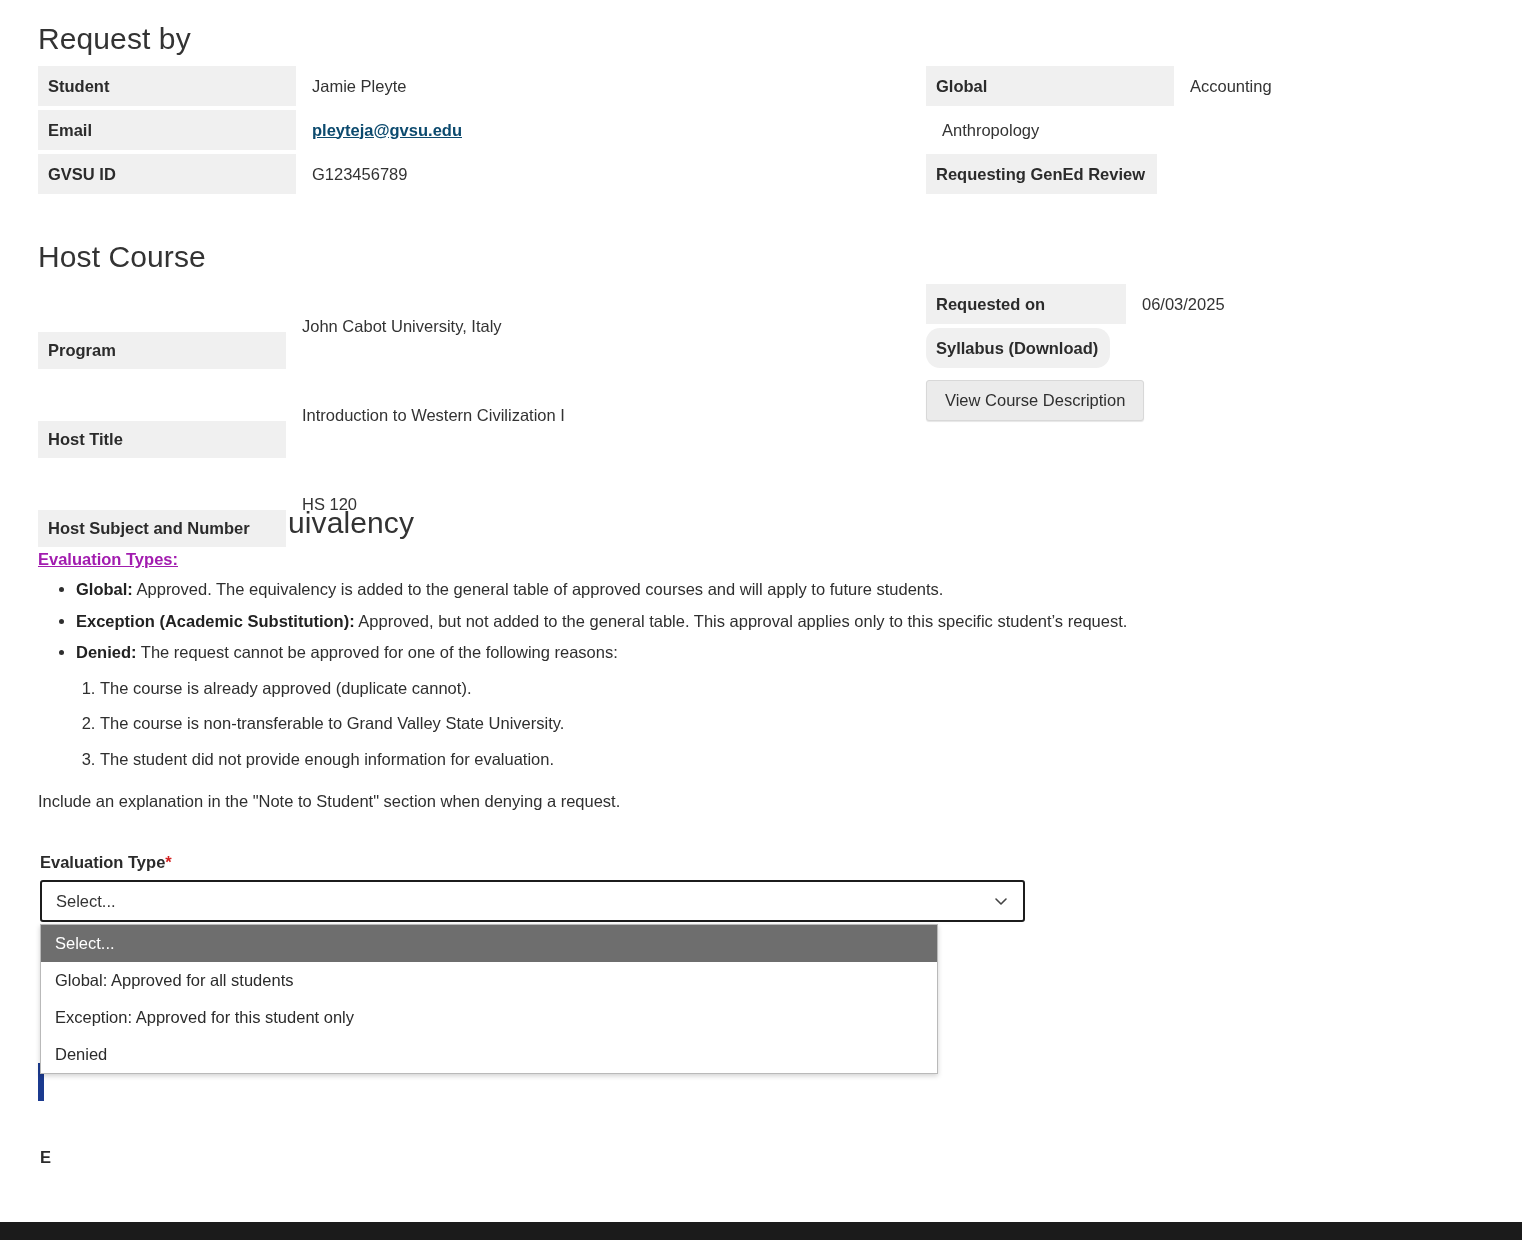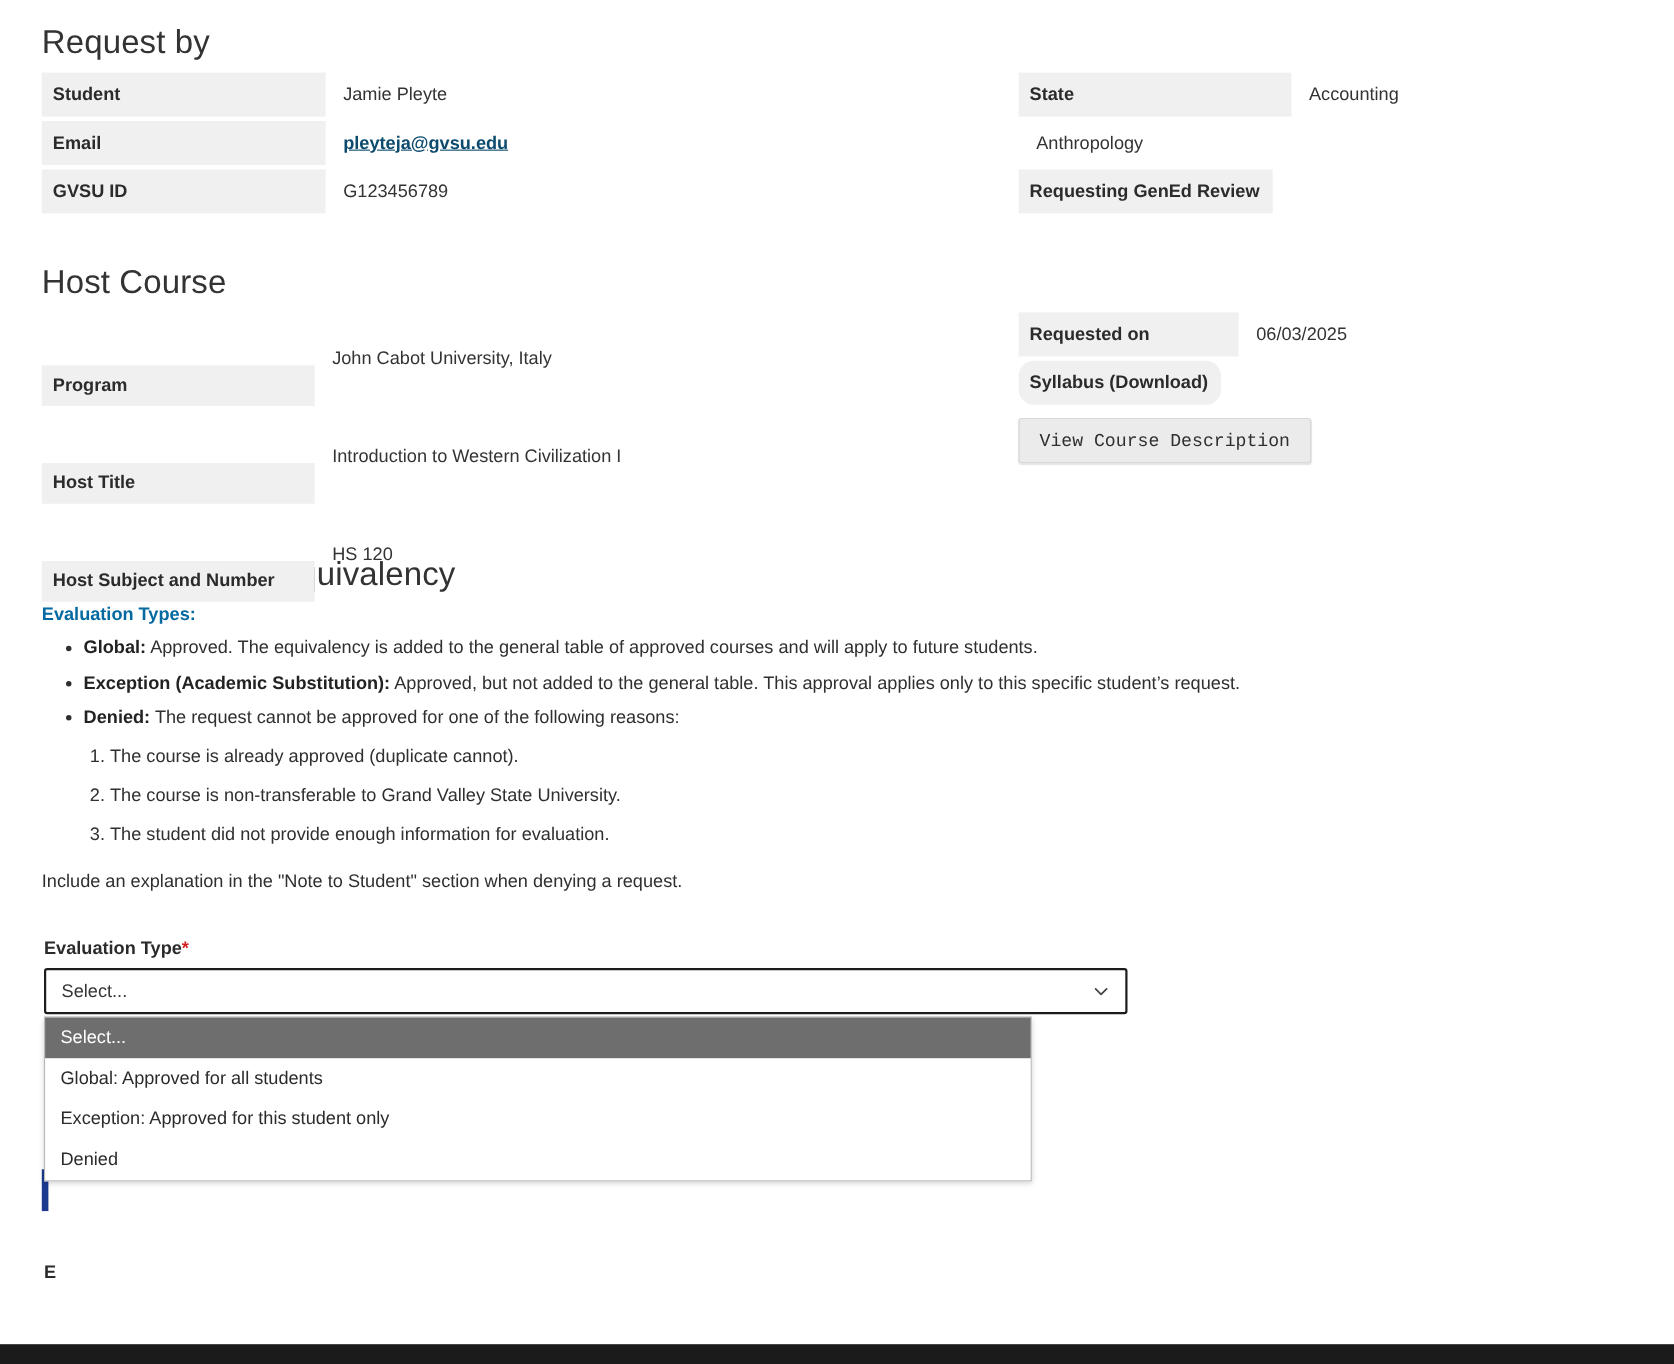--- a/index.html
+++ b/index.html
@@ -88,31 +88,32 @@
 
   .btn-view {
     margin-top: 8px;
     margin-left: 0px;
     background: #ebebeb;
     border: 1px solid #d8d8d8;
     border-radius: 3px;
     font-size: 16.5px;
     color: #2f2f2f;
     padding: 10px 18px;
-    font-family: Liberation Mono, monospace;
+    font-family: Liberation Sans, sans-serif;
     box-shadow: 0 1px 1px rgba(0,0,0,0.10);
     cursor: pointer;
   }
 
   
   .eval-types-heading {
     font-weight: bold;
     font-size: 16.5px;
     margin: 6px 0 8px 0;
-    color: #0369a1;
+    color: #a21caf;
+    text-decoration: underline;
   }
   ul.eval-list {
     margin: 0 0 0 14px;
     padding-left: 24px;
   }
   ul.eval-list > li {
     font-size: 16.5px;
     line-height: 1.55;
     margin-bottom: 6px;
     color: #2f2f2f;
@@ -240,21 +241,21 @@
       <div class="info-row">
         <div class="info-label req-label">GVSU ID</div>
         <div class="info-value req-value">G123456789</div>
       </div>
 
     </div>
 
     <div class="col-right">
 
       <div class="info-row">
-        <div class="info-label r-label">State</div>
+        <div class="info-label r-label">Global</div>
         <div class="info-value r-value">Accounting</div>
       </div>
 
       <div class="info-row">
         <div class="info-value r-value">Anthropology</div>
       </div>
 
       <div class="info-row">
         <div class="info-label gened-label" style="width:auto;text-align:center;">Requesting GenEd Review</div>
       </div>

